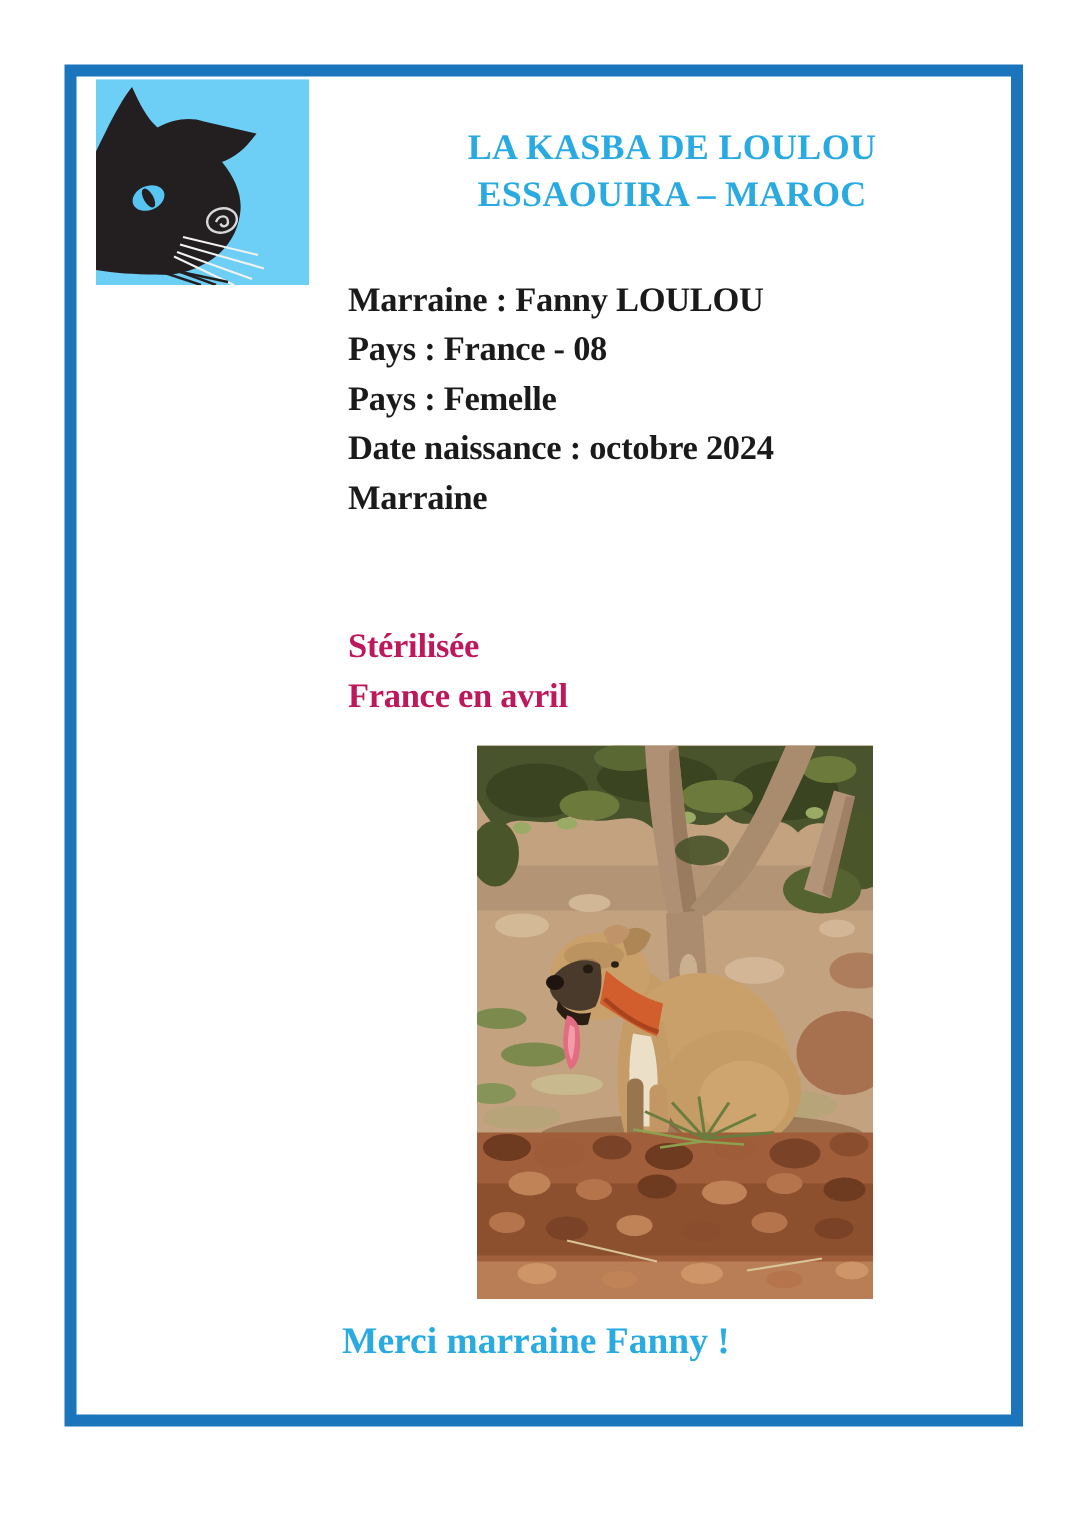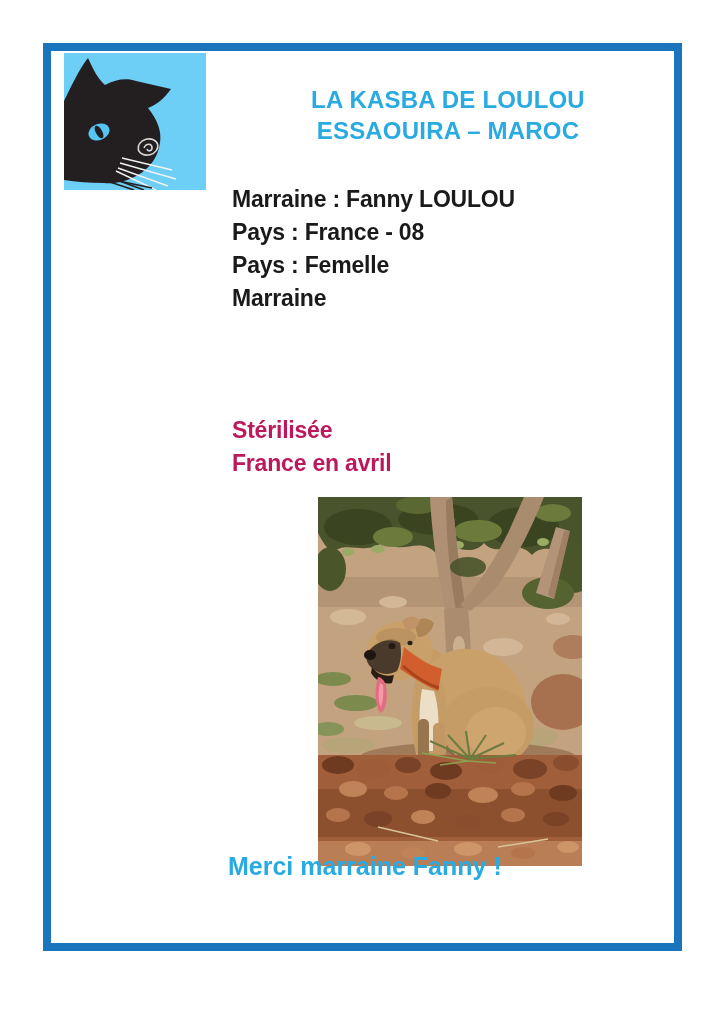--- a/index.html
+++ b/index.html
@@ -1,18 +1,18 @@
 <!DOCTYPE html>
 <html><head>
 <meta charset="utf-8">
 <style>
   html,body{margin:0;padding:0;background:#ffffff;}
   .page{
     position:relative;width:724px;height:989px;background:#ffffff;
-    font-family:Liberation Sans, sans-serif;overflow:hidden;
+    font-family:Liberation Serif, serif;overflow:hidden;
   }
   .frame{
     position:absolute;left:43px;top:43px;width:639px;height:908px;
     box-sizing:border-box;border:8px solid #1b75bc;background:#ffffff;
   }
   .logo-box{
     position:absolute;left:64px;top:53px;width:142px;height:137px;
     background:#6dcff6;
   }
   .logo-box svg{display:block;width:142px;height:137px;}
@@ -30,21 +30,21 @@
     position:absolute;left:232px;top:414px;width:445px;
     color:#be185d;font-weight:bold;font-size:23px;line-height:33px;
     letter-spacing:-0.2px;
   }
   .photo{
     position:absolute;left:318px;top:497px;width:264px;height:369px;
     overflow:hidden;background:#c2a27f;
   }
   .photo svg{display:block;width:264px;height:369px;}
   .thanks{
-    position:absolute;left:228px;top:851px;width:420px;
+    position:absolute;left:228px;top:879px;width:420px;
     color:#29abe2;font-weight:bold;font-size:25px;line-height:31px;
   }
 </style>
 </head>
 <body>
 
 <div class="page">
 
   <div class="frame"></div>
 
@@ -83,20 +83,21 @@
 
   <div class="title-block">
     <div>LA KASBA DE LOULOU</div>
     <div>ESSAOUIRA – MAROC</div>
   </div>
 
   <div class="info-block">
     <div>Marraine : Fanny LOULOU</div>
     <div>Pays : France - 08</div>
     <div>Pays : Femelle</div>
+    <div>Date naissance : octobre 2024</div>
     <div>Marraine</div>
   </div>
 
   <div class="status-block">
     <div>Stérilisée</div>
     <div>France en avril</div>
   </div>
 
   <div class="photo">
     <svg viewBox="0 0 264 369">

